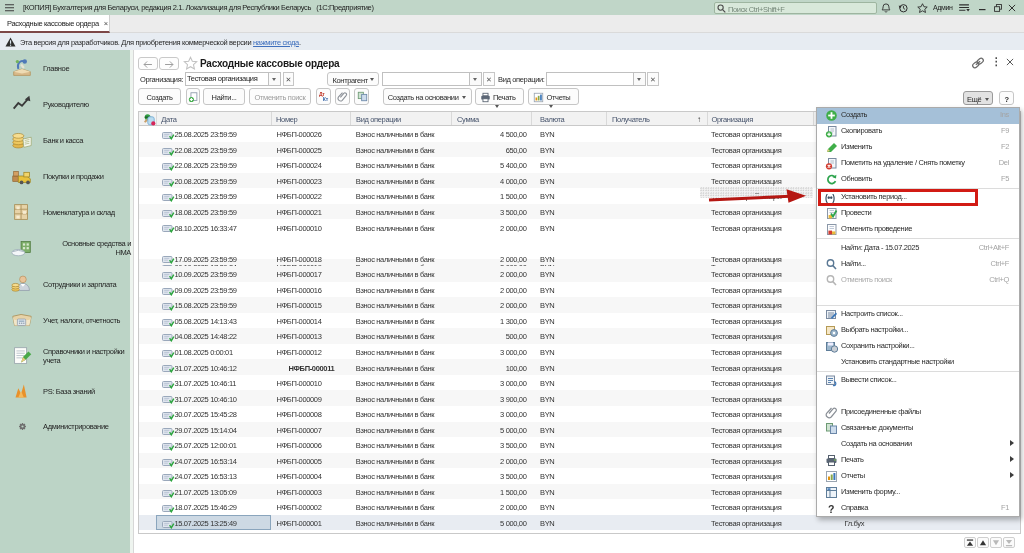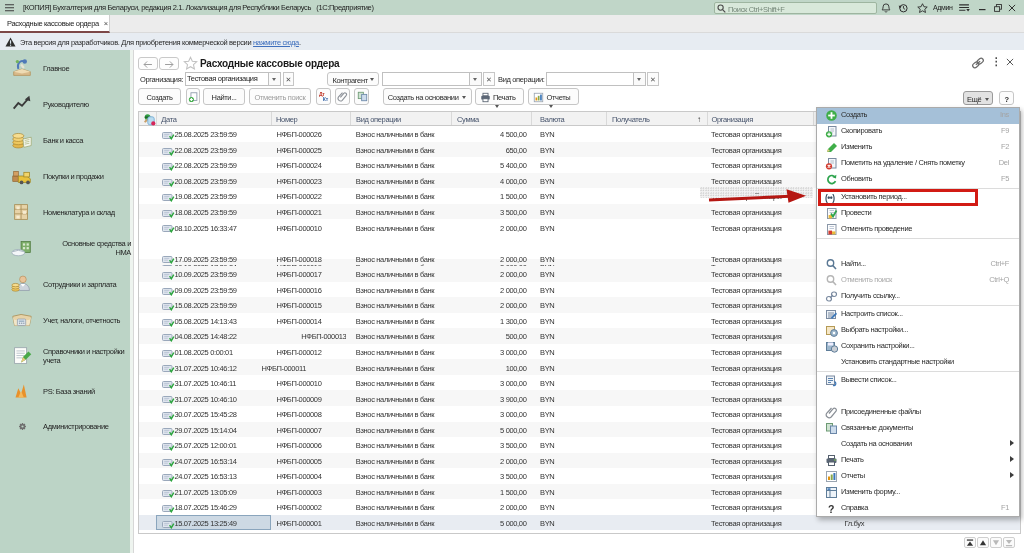--- a/index.html
+++ b/index.html
@@ -532,21 +532,21 @@
         <div class="cell" style="left:401.5px; width:40px;">BYN</div>
         <div class="cell" style="left:572.5px; width:98px;">Тестовая организация</div>
       </div>
 <div class="row alt" style="top:216.2px;">
         <div style="position:absolute; left:23.0px; top:6px;"><svg width="13" height="8" viewBox="0 0 13 8">
             <rect x="0.5" y="0.5" width="9.5" height="6" rx="1" fill="#dfe5ee" stroke="#9aa8bb"></rect>
             <path d="M2.2 2.4 h5 M2.2 4.2 h3.6" stroke="#b7c2d2" stroke-width="0.9"></path>
             <path d="M7.6 4.2 L9.3 6.8 L11.8 2.6" stroke="#2ba63c" stroke-width="1.4" fill="none"></path>
           </svg></div>
         <div class="cell" style="left:35.9px; width:95px;">04.08.2025 14:48:22</div>
-        <div class="cell" style="left:137.9px; width:70px;text-align:right;">НФБП-000013</div>
+        <div class="cell" style="left:137.9px; width:70px;">НФБП-000013</div>
         <div class="cell" style="left:217.3px; width:92px;">Взнос наличными в банк</div>
         <div class="cell sum" style="left:312.5px; width:75.5px;">500,00</div>
         <div class="cell" style="left:401.5px; width:40px;">BYN</div>
         <div class="cell" style="left:572.5px; width:98px;">Тестовая организация</div>
       </div>
 <div class="row" style="top:231.7px;">
         <div style="position:absolute; left:23.0px; top:6px;"><svg width="13" height="8" viewBox="0 0 13 8">
             <rect x="0.5" y="0.5" width="9.5" height="6" rx="1" fill="#dfe5ee" stroke="#9aa8bb"></rect>
             <path d="M2.2 2.4 h5 M2.2 4.2 h3.6" stroke="#b7c2d2" stroke-width="0.9"></path>
             <path d="M7.6 4.2 L9.3 6.8 L11.8 2.6" stroke="#2ba63c" stroke-width="1.4" fill="none"></path>
@@ -558,21 +558,21 @@
         <div class="cell" style="left:401.5px; width:40px;">BYN</div>
         <div class="cell" style="left:572.5px; width:98px;">Тестовая организация</div>
       </div>
 <div class="row alt" style="top:247.3px;">
         <div style="position:absolute; left:23.0px; top:6px;"><svg width="13" height="8" viewBox="0 0 13 8">
             <rect x="0.5" y="0.5" width="9.5" height="6" rx="1" fill="#dfe5ee" stroke="#9aa8bb"></rect>
             <path d="M2.2 2.4 h5 M2.2 4.2 h3.6" stroke="#b7c2d2" stroke-width="0.9"></path>
             <path d="M7.6 4.2 L9.3 6.8 L11.8 2.6" stroke="#2ba63c" stroke-width="1.4" fill="none"></path>
           </svg></div>
         <div class="cell" style="left:35.9px; width:95px;">31.07.2025 10:46:12</div>
-        <div class="cell" style="left:123px; width:70px;">НФБП-000011</div>
+        <div class="cell" style="left:150px; width:70px;font-weight:bold;">НФБП-000011</div>
         <div class="cell" style="left:217.3px; width:92px;">Взнос наличными в банк</div>
         <div class="cell sum" style="left:312.5px; width:75.5px;">100,00</div>
         <div class="cell" style="left:401.5px; width:40px;">BYN</div>
         <div class="cell" style="left:572.5px; width:98px;">Тестовая организация</div>
       </div>
 <div class="row" style="top:262.8px;">
         <div style="position:absolute; left:23.0px; top:6px;"><svg width="13" height="8" viewBox="0 0 13 8">
             <rect x="0.5" y="0.5" width="9.5" height="6" rx="1" fill="#dfe5ee" stroke="#9aa8bb"></rect>
             <path d="M2.2 2.4 h5 M2.2 4.2 h3.6" stroke="#b7c2d2" stroke-width="0.9"></path>
             <path d="M7.6 4.2 L9.3 6.8 L11.8 2.6" stroke="#2ba63c" stroke-width="1.4" fill="none"></path>
@@ -812,49 +812,43 @@
         <svg width="13" height="13" viewBox="0 0 13 13">
           <rect x="2.5" y="1.5" width="8.5" height="10" fill="#fdfdfd" stroke="#8a97a8"></rect>
           <path d="M4.5 3.5 h4.5 M4.5 5.5 h4.5" stroke="#b7c2d2" stroke-width="0.9"></path>
           <rect x="3.4" y="7.6" width="3.6" height="3.8" fill="#d23b2f"></rect>
           <rect x="7" y="8.4" width="3.4" height="3" fill="#e8b83c"></rect>
         </svg>
       </span>
       <span class="mt">Отменить проведение</span>
     </div>
 <div class="msep" style="top:130.8px;"></div>
+<div class="mi " style="top:132.6px;">
+      <span class="mt">Найти: Дата - 15.07.2025</span>
+      <span class="ms">Ctrl+Alt+F</span>
+    </div>
 <div class="mi " style="top:148.6px;">
       <span class="micon">
         <svg width="13" height="13" viewBox="0 0 13 13">
           <circle cx="5.5" cy="5" r="3.2" fill="none" stroke="#5a7894" stroke-width="1.4"></circle>
           <path d="M7.8 7.5 L11 11" stroke="#5a7894" stroke-width="1.6"></path>
         </svg>
       </span>
       <span class="mt">Найти...</span>
       <span class="ms">Ctrl+F</span>
     </div>
 <div class="mi dis" style="top:164.6px;">
       <span class="micon">
         <svg width="13" height="13" viewBox="0 0 13 13">
           <circle cx="5.5" cy="5" r="3.2" fill="none" stroke="#b5b5b5" stroke-width="1.4"></circle>
           <path d="M7.8 7.5 L11 11" stroke="#b5b5b5" stroke-width="1.6"></path>
         </svg>
       </span>
       <span class="mt">Отменить поиск</span>
       <span class="ms">Ctrl+Q</span>
-    </div>
-<div class="mi " style="top:180.6px;">
-      <span class="micon">
-        <svg width="13" height="13" viewBox="0 0 13 13">
-          <path d="M5 8 L8 5" stroke="#7a8aa0" stroke-width="1.2"></path>
-          <rect x="1.5" y="6.5" width="5" height="4.5" rx="2.2" fill="none" stroke="#7a8aa0" stroke-width="1.2"></rect>
-          <rect x="6.5" y="2" width="5" height="4.5" rx="2.2" fill="none" stroke="#7a8aa0" stroke-width="1.2"></rect>
-        </svg>
-      </span>
-      <span class="mt">Получить ссылку...</span>
     </div>
 <div class="msep" style="top:197.1px;"></div>
 <div class="mi " style="top:198.9px;">
       <span class="micon">
         <svg width="13" height="13" viewBox="0 0 13 13">
           <rect x="1.5" y="2.5" width="9" height="8" fill="#eef3f8" stroke="#7a8aa0"></rect>
           <path d="M3 5 h6 M3 7 h6 M3 9 h4" stroke="#7a8aa0" stroke-width="1"></path>
           <path d="M7 11 L12 6 L11 4.5 L6 9.5 Z" fill="#3b77b8"></path>
         </svg>
       </span>

